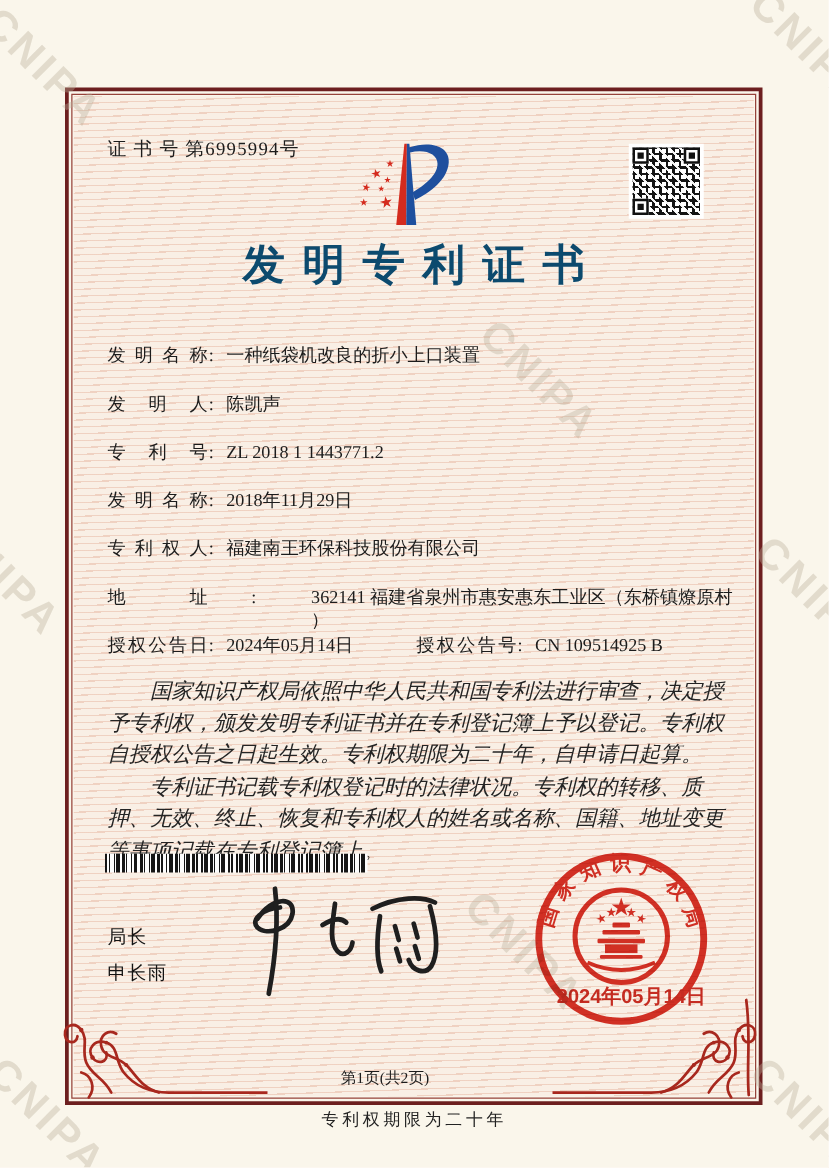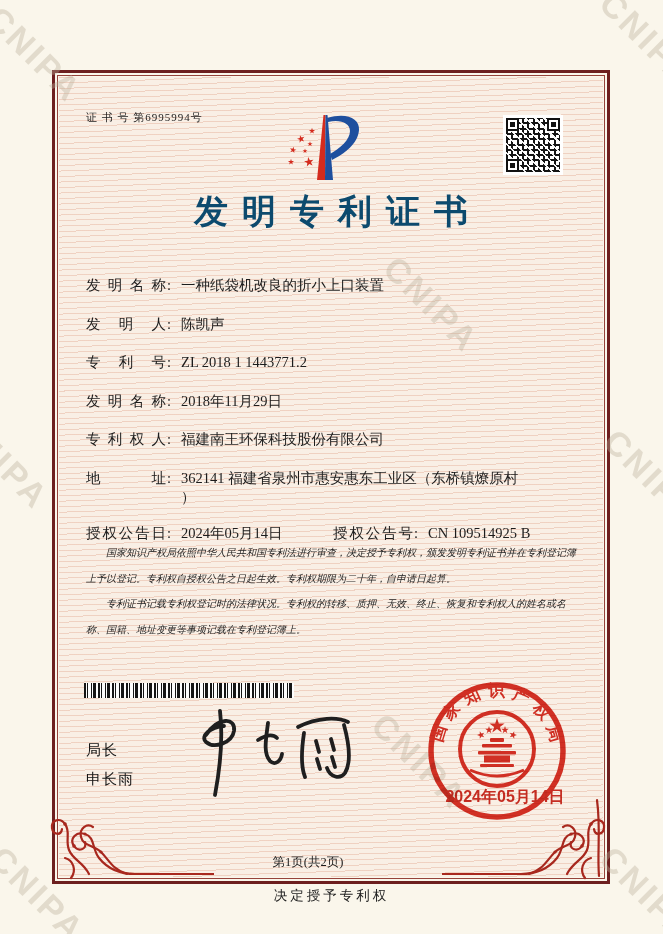--- a/index.html
+++ b/index.html
@@ -20,43 +20,43 @@
   
   .frame { position:absolute; left:52px; top:70px; width:552px; height:808px;
     border:3px solid #6d1f1f; z-index:0; }
   .frame-inner { position:absolute; inset:2px; border:1px solid #96423a; }
   .pattern { position:absolute; inset:1px; background-color:#f9efe5;
     background-image:repeating-linear-gradient(178deg, rgba(226,168,144,0.42) 0 1px, rgba(0,0,0,0) 1px 5.5px); }
   
   .orn { position:absolute; z-index:2; }
   .orn-right { transform:scaleX(-1); }
   
-  .cert-no { position:absolute; z-index:3; left:86px; top:110px; font-size:11px; letter-spacing:1px; }
+  .cert-no { position:absolute; z-index:3; left:86px; top:110px; font-size:15px; letter-spacing:1px; }
   .logo { position:absolute; z-index:3; left:284px; top:110px; }
   .qr { position:absolute; z-index:3; left:503px; top:115px; width:60px; height:60px; background:#fff; }
   .qr-mod { position:absolute; inset:3px;
     background-image:
       repeating-linear-gradient(45deg, rgba(255,255,255,0.95) 0 1.8px, rgba(0,0,0,0) 1.8px 6.4px),
       repeating-linear-gradient(90deg, #141414 0 2px, rgba(0,0,0,0) 2px 5.3px),
       repeating-linear-gradient(0deg, #141414 0 2px, rgba(0,0,0,0) 2px 5.3px); }
   .qf { position:absolute; width:13px; height:13px; border:2.5px solid #111; background:#fff; box-sizing:border-box; }
   .qf-tl { left:3px; top:3px; } .qf-tr { right:3px; top:3px; } .qf-bl { left:3px; bottom:3px; }
   .qfd { position:absolute; inset:2px; background:#111; }
   .title { position:absolute; z-index:3; left:52px; width:558px; top:189px;
     text-align:center; font-size:34px; font-weight:bold; letter-spacing:14px; text-indent:14px; color:#0c4a6e; }
   .fields { position:absolute; z-index:3; left:86px; top:276px; width:500px; font-size:14.5px; }
   .frow { display:flex; line-height:19.5px; margin-bottom:19px; }
-  .frow-addr { margin-bottom:16px; }
+  .frow-addr { margin-bottom:0;justify-content:space-between; }
   .flabel { display:block; width:80px; flex:0 0 80px; text-align:justify; text-align-last:justify; }
   .fcolon { margin:0 10px 0 1px; }
   .fvalue { white-space:pre-line; }
   .fpair { display:flex;font-family:Liberation Serif, serif; }
   .fpair-1 { width:247px; flex:0 0 247px; }
   .body-text { position:absolute; z-index:3; left:86px; top:540px; width:497px;
-    font-size:10px; line-height:25.5px; font-style:italic; color:#242424; }
+    font-size:17px; line-height:25.5px; font-style:italic; color:#242424; }
   .body-text p { margin:0; text-indent:2em; }
   .barcode { position:absolute; z-index:3; left:84px; top:683px; width:210px; height:15px;
     background:repeating-linear-gradient(90deg,#151515 0 2px,#fdfdfd 2px 3px,#151515 3px 4px,#fdfdfd 4px 7px,#151515 7px 8px,#fdfdfd 8px 9px,#151515 9px 12px,#fdfdfd 12px 14px); }
   .signer { position:absolute; z-index:3; left:86px; top:735px;
     font-family:"Liberation Sans", sans-serif; font-size:15px; line-height:29px; letter-spacing:1px; color:#131313; }
   .signature { position:absolute; z-index:3; left:178px; top:705px; }
   .seal { position:absolute; z-index:4; left:426px; top:678px; mix-blend-mode:multiply; opacity:0.95; }
   .page-num { position:absolute; z-index:3; left:52px; width:512px; top:854px; text-align:center; font-size:12.5px; }
   .footer-note { position:absolute; z-index:3; left:0; width:663px; top:887px; text-align:center;
     font-size:13.5px; letter-spacing:3px; color:#222; }
@@ -247,15 +247,15 @@
         <rect x="52" y="73" width="38" height="3.5" rx="1"></rect>
         <rect x="58" y="77.5" width="26" height="7"></rect>
         <rect x="54" y="86" width="34" height="3" rx="1"></rect>
       </g>
       <path d="M44,92 Q71,104 98,92" stroke="#d4281c" stroke-width="3" fill="none"></path>
     </g>
     <text x="79" y="124" text-anchor="middle" font-family="Liberation Sans, sans-serif" font-size="16" font-weight="bold" fill="#c8241a">2024年05月14日</text>
   </svg>
 
   <div class="page-num">第1页(共2页)</div>
-  <div class="footer-note">决定授予专利权</div>
+  <div class="footer-note">专利权期限为二十年</div>
 
 </div>
 
 </body></html>

